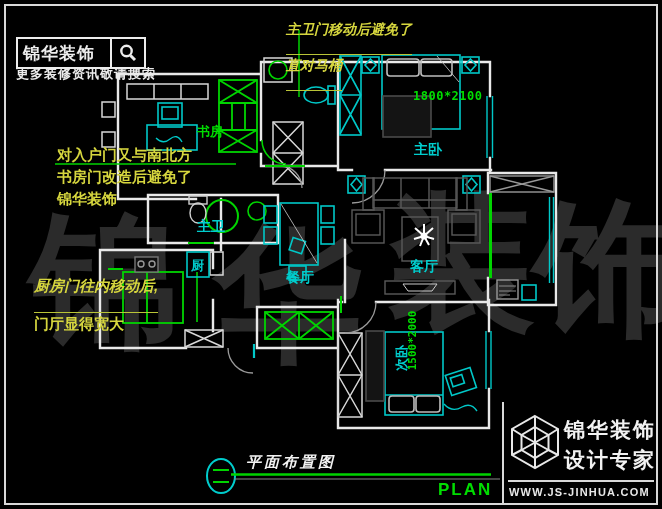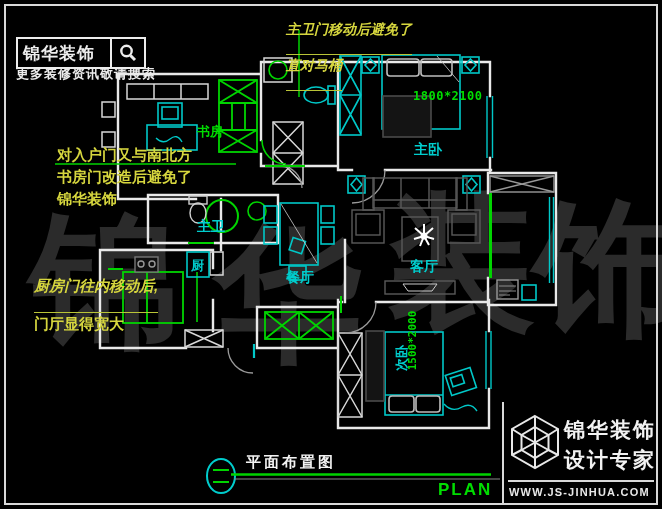--- a/index.html
+++ b/index.html
@@ -21,21 +21,21 @@
   .v90{transform:rotate(-90deg);transform-origin:center;text-align:center;}
   
   .promo-line{left:16px;top:17px;color:#ececec;font-size:13px;font-weight:bold;letter-spacing:1px;margin-top:48px;}
   .promo-box{position:absolute;left:16px;top:37px;width:126px;height:28px;border:2px solid #ececec;
              display:flex;align-items:center;z-index:3;}
   .promo-brand{flex:1;color:#ececec;font-size:17px;font-weight:bold;padding-left:5px;
                font-family:"Liberation Serif",serif;letter-spacing:1px;}
   .promo-sep{width:2px;height:100%;background:#ececec;}
   .promo-iconwrap{width:32px;display:flex;align-items:center;justify-content:center;}
   
-  .plan-title{left:246px;top:453px;color:#f2f2f2;font-size:15px;font-weight:bold;letter-spacing:3px;}
+  .plan-title{left:246px;top:453px;color:#f2f2f2;font-size:15px;font-weight:bold;letter-spacing:3px;font-style:italic;}
   .plan-en{left:438px;top:480px;color:#00dd00;font-size:17px;font-weight:800;letter-spacing:2px;text-align:right;}
   
   .footer-sep{position:absolute;left:502px;top:402px;width:2px;height:101px;background:#d9d9d9;z-index:4;}
   .footer-brand1{left:564px;top:416px;color:#f2f2f2;font-size:21px;font-weight:bold;
                  font-family:"Liberation Serif",serif;letter-spacing:2px;}
   .footer-brand2{left:564px;top:446px;color:#f2f2f2;font-size:21px;font-weight:bold;
                  font-family:Liberation Serif, serif;letter-spacing:2px;}
   .footer-line{position:absolute;left:508px;top:480px;width:146px;height:2px;background:#d9d9d9;z-index:3;}
   .footer-web{left:509px;top:486px;color:#e8e8e8;font-size:11px;font-weight:bold;letter-spacing:1.2px;}
 </style>

